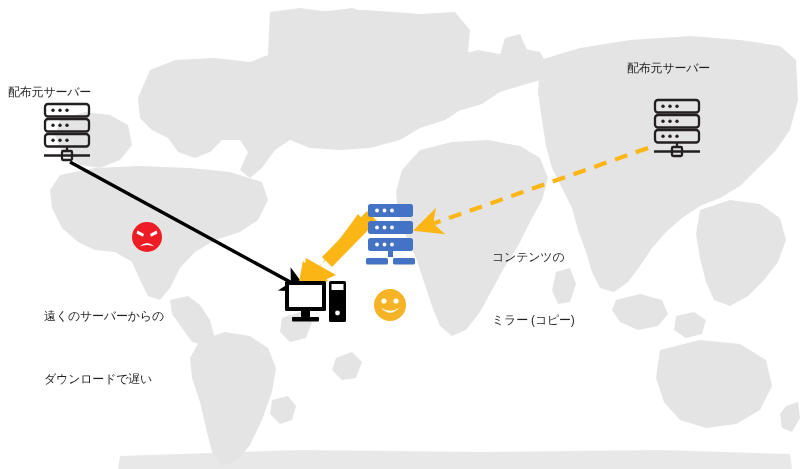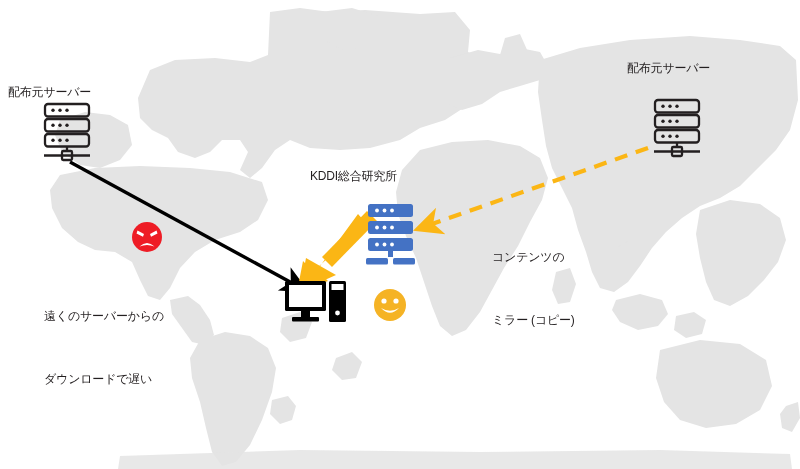--- a/index.html
+++ b/index.html
@@ -236,21 +236,20 @@
       <circle cx="24" cy="14" r="2.6" fill="#ffffff"></circle>
       <path d="M9,21 Q18,30.5 27,21 Q18,26.5 9,21 Z" fill="#ffffff"></path>
     </svg>
   </div>
 
   <div class="label" id="lbl-src-left">配布元サーバー</div>
 
   <div class="label" id="lbl-src-right">配布元サーバー</div>
 
   <div class="label" id="lbl-kddi">
-    <div>KDDI総合研究所</div>
   </div>
 
   <div class="label" id="lbl-slow">
     <div>遠くのサーバーからの</div>
     <div>ダウンロードで遅い</div>
   </div>
 
   <div class="label" id="lbl-mirror">
     <div>コンテンツの</div>
     <div>ミラー (コピー)</div>

